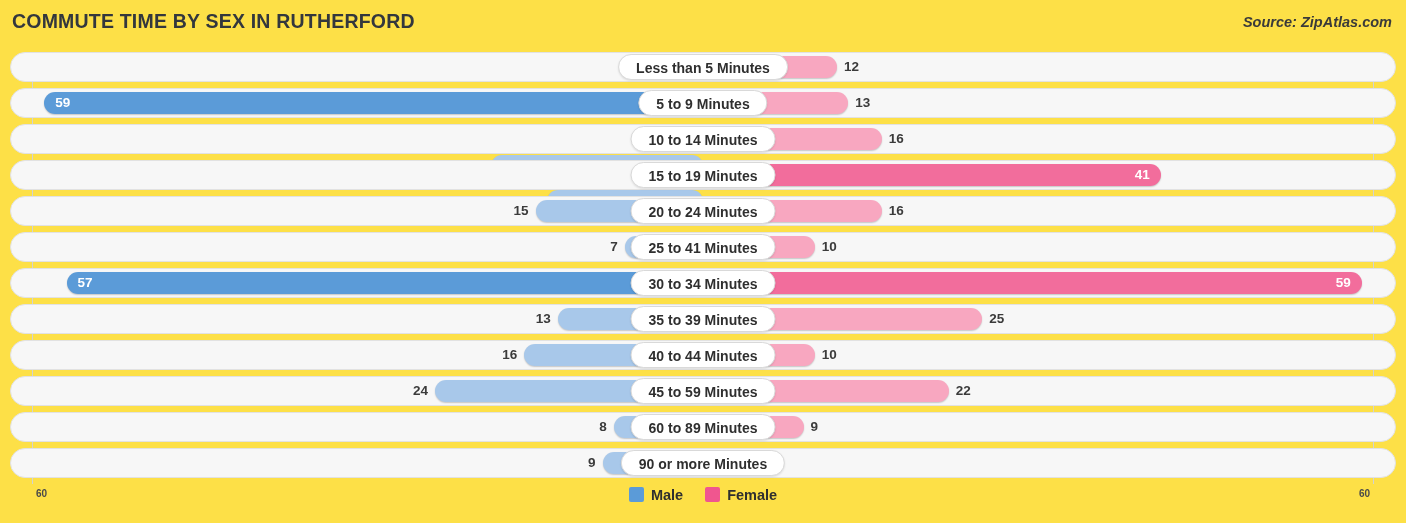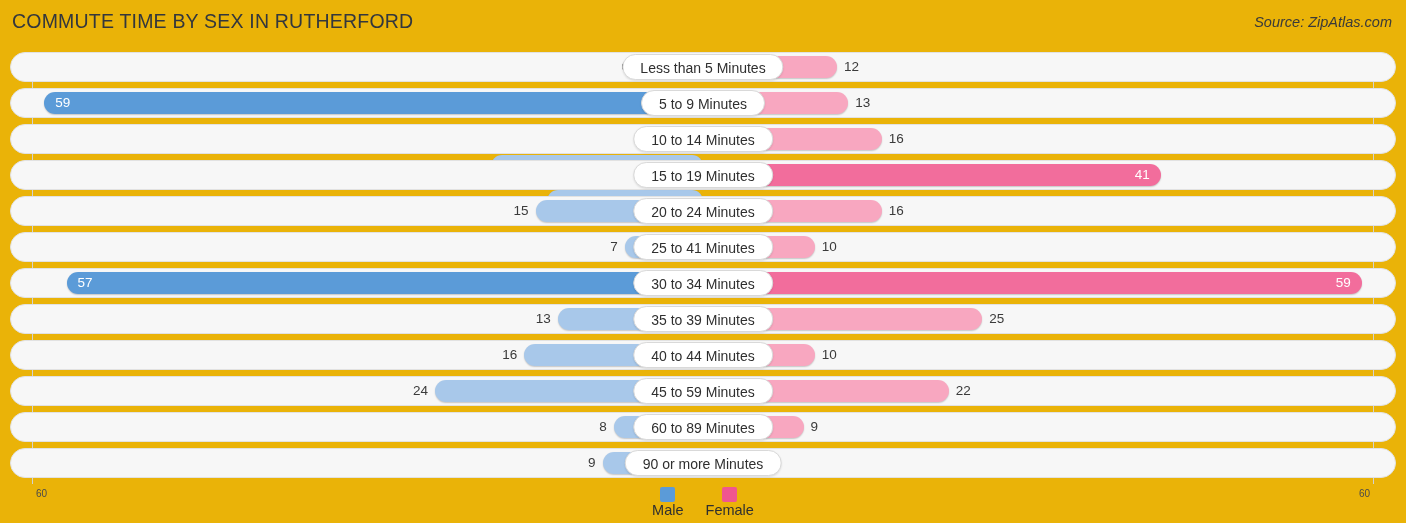--- a/index.html
+++ b/index.html
@@ -7,21 +7,22 @@
     margin: 0; padding: 0;
     width: 1406px; height: 523px;
     background: #ffffff;
     font-family: "Liberation Sans", sans-serif;
     overflow: hidden;
   }
   #chart {
     position: relative;
     width: 1406px;
     height: 523px;
-    background: #eab308;
+    background: #fde047;
+    font-weight: bold;
   }
 
   
   .title {
     position: absolute;
     left: 12px; top: 10px;
     font-size: 19.5px;
     color: #33373d;
     letter-spacing: .2px;
     white-space: nowrap;
@@ -142,24 +143,24 @@
     position: absolute;
     left: 0; right: 0;
     top: 487px;
     display: flex;
     justify-content: center;
     align-items: center;
     gap: 22px;
   }
   .legend-item {
     display: flex;
-    align-items: center;
+    align-items: flex-start;
+    gap: 7px;
     font-size: 14.5px;
     color: #2f2f2f;
-    flex-direction: column;
   }
   .swatch { width: 15px; height: 15px; border-radius: 2px; }
   .swatch.male   { background: #5b9bd8; }
   .swatch.female { background: #f0568f; }
 </style>
 </head>
 <body>
 
 <div id="chart">
 

